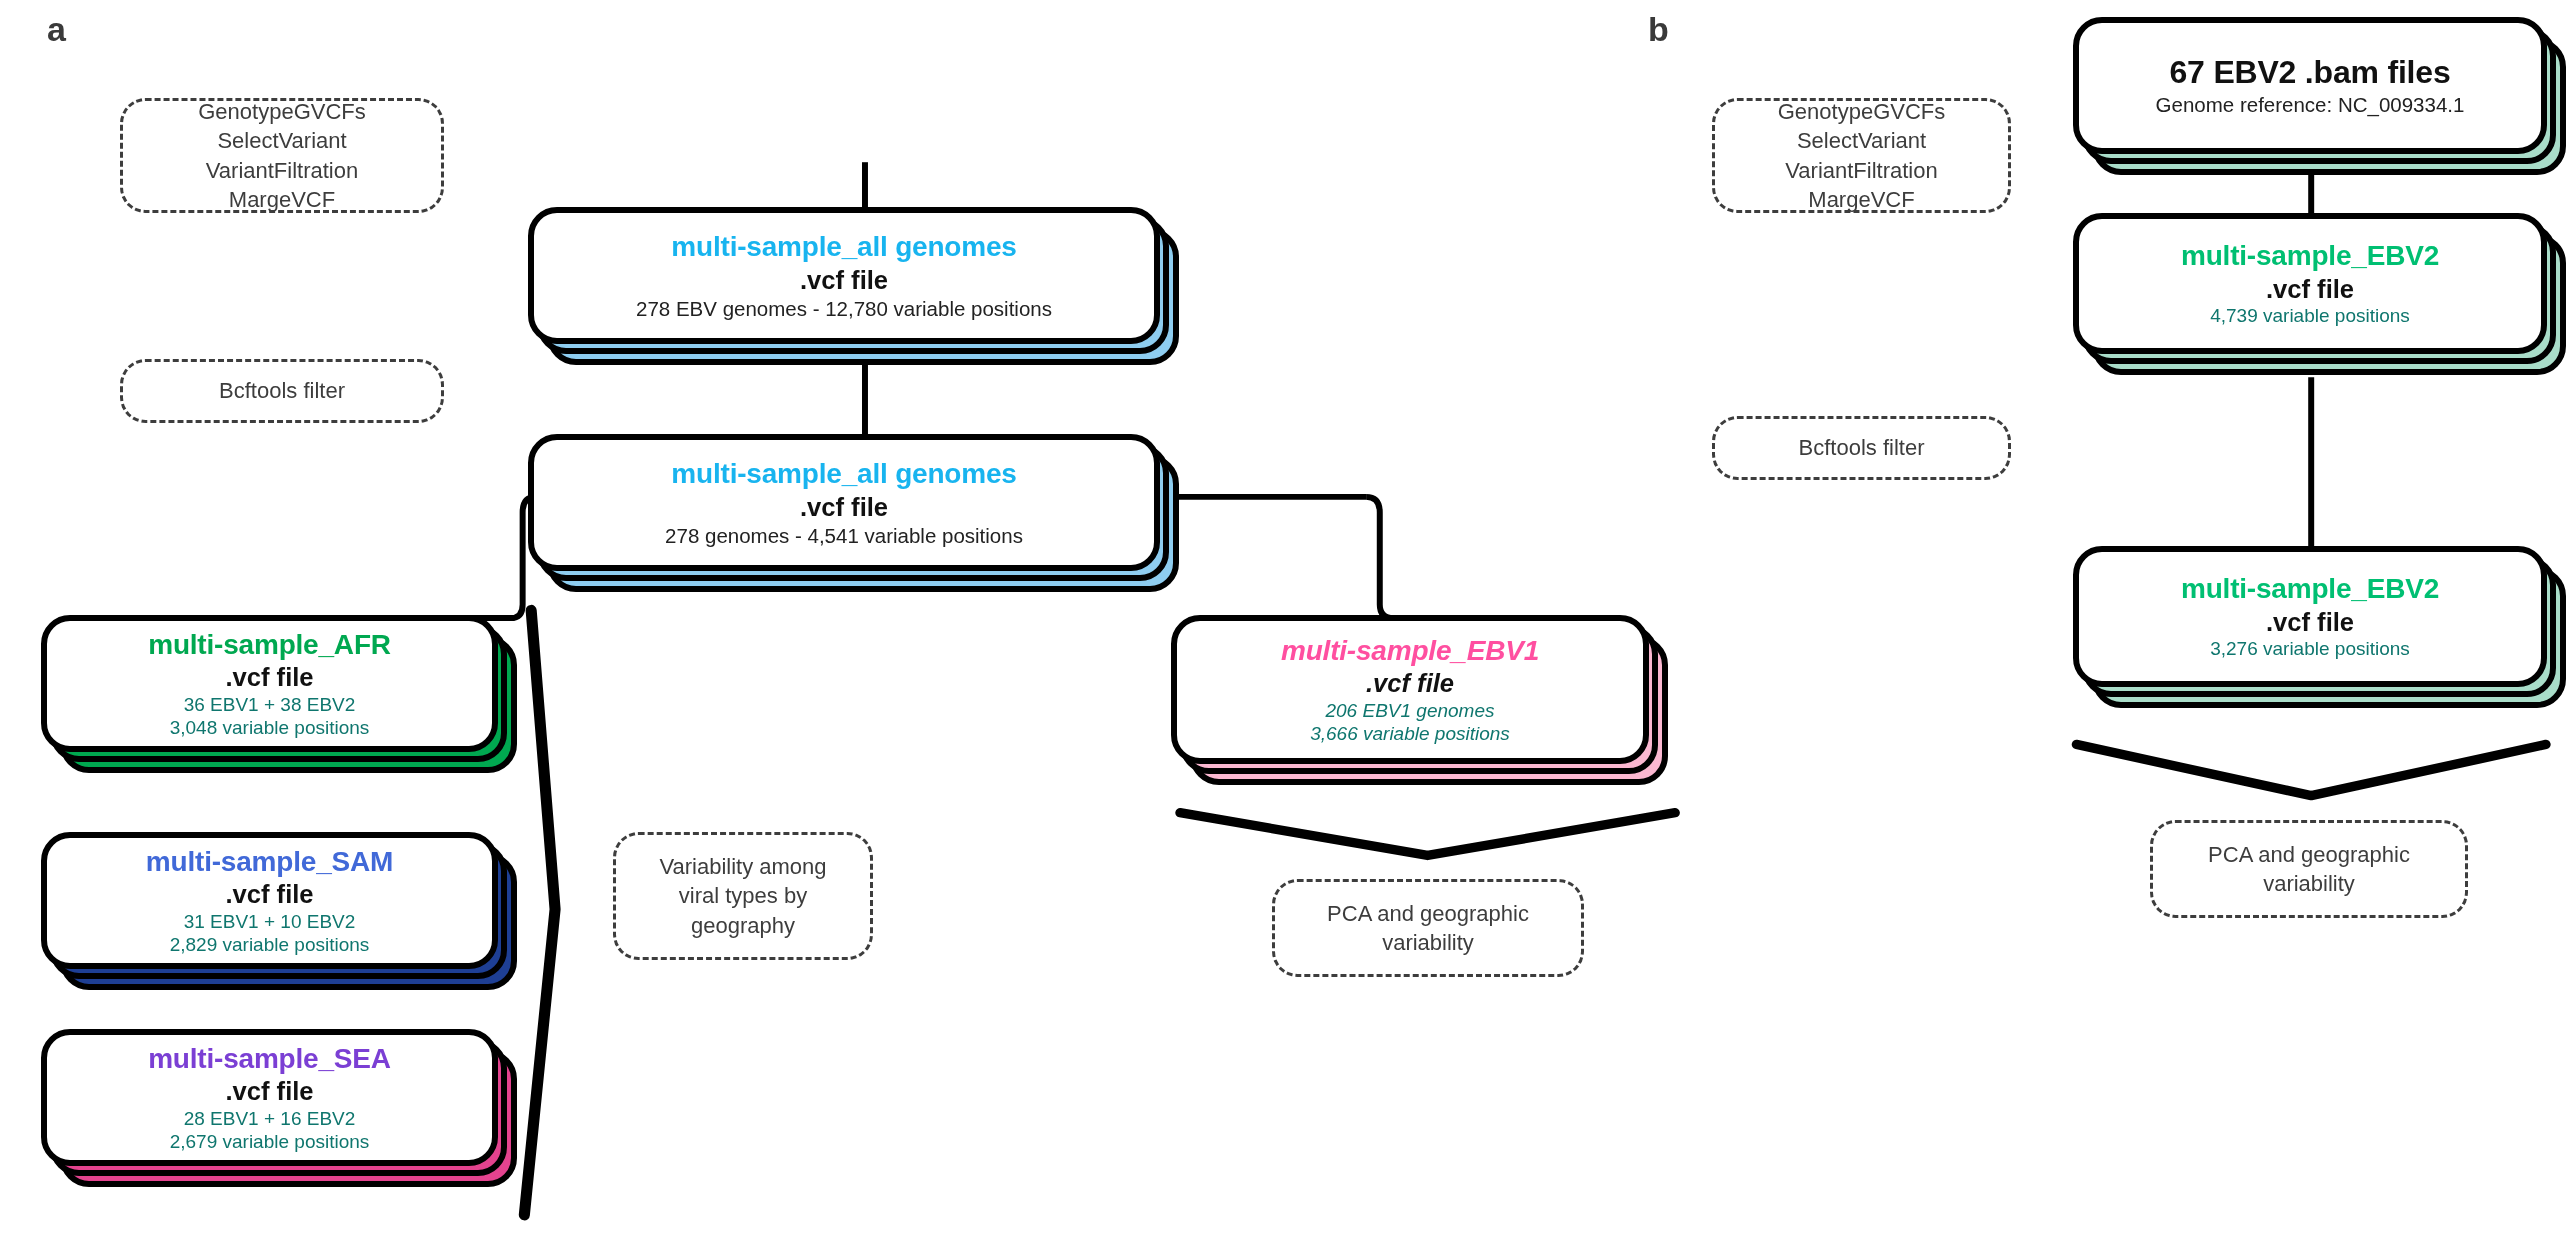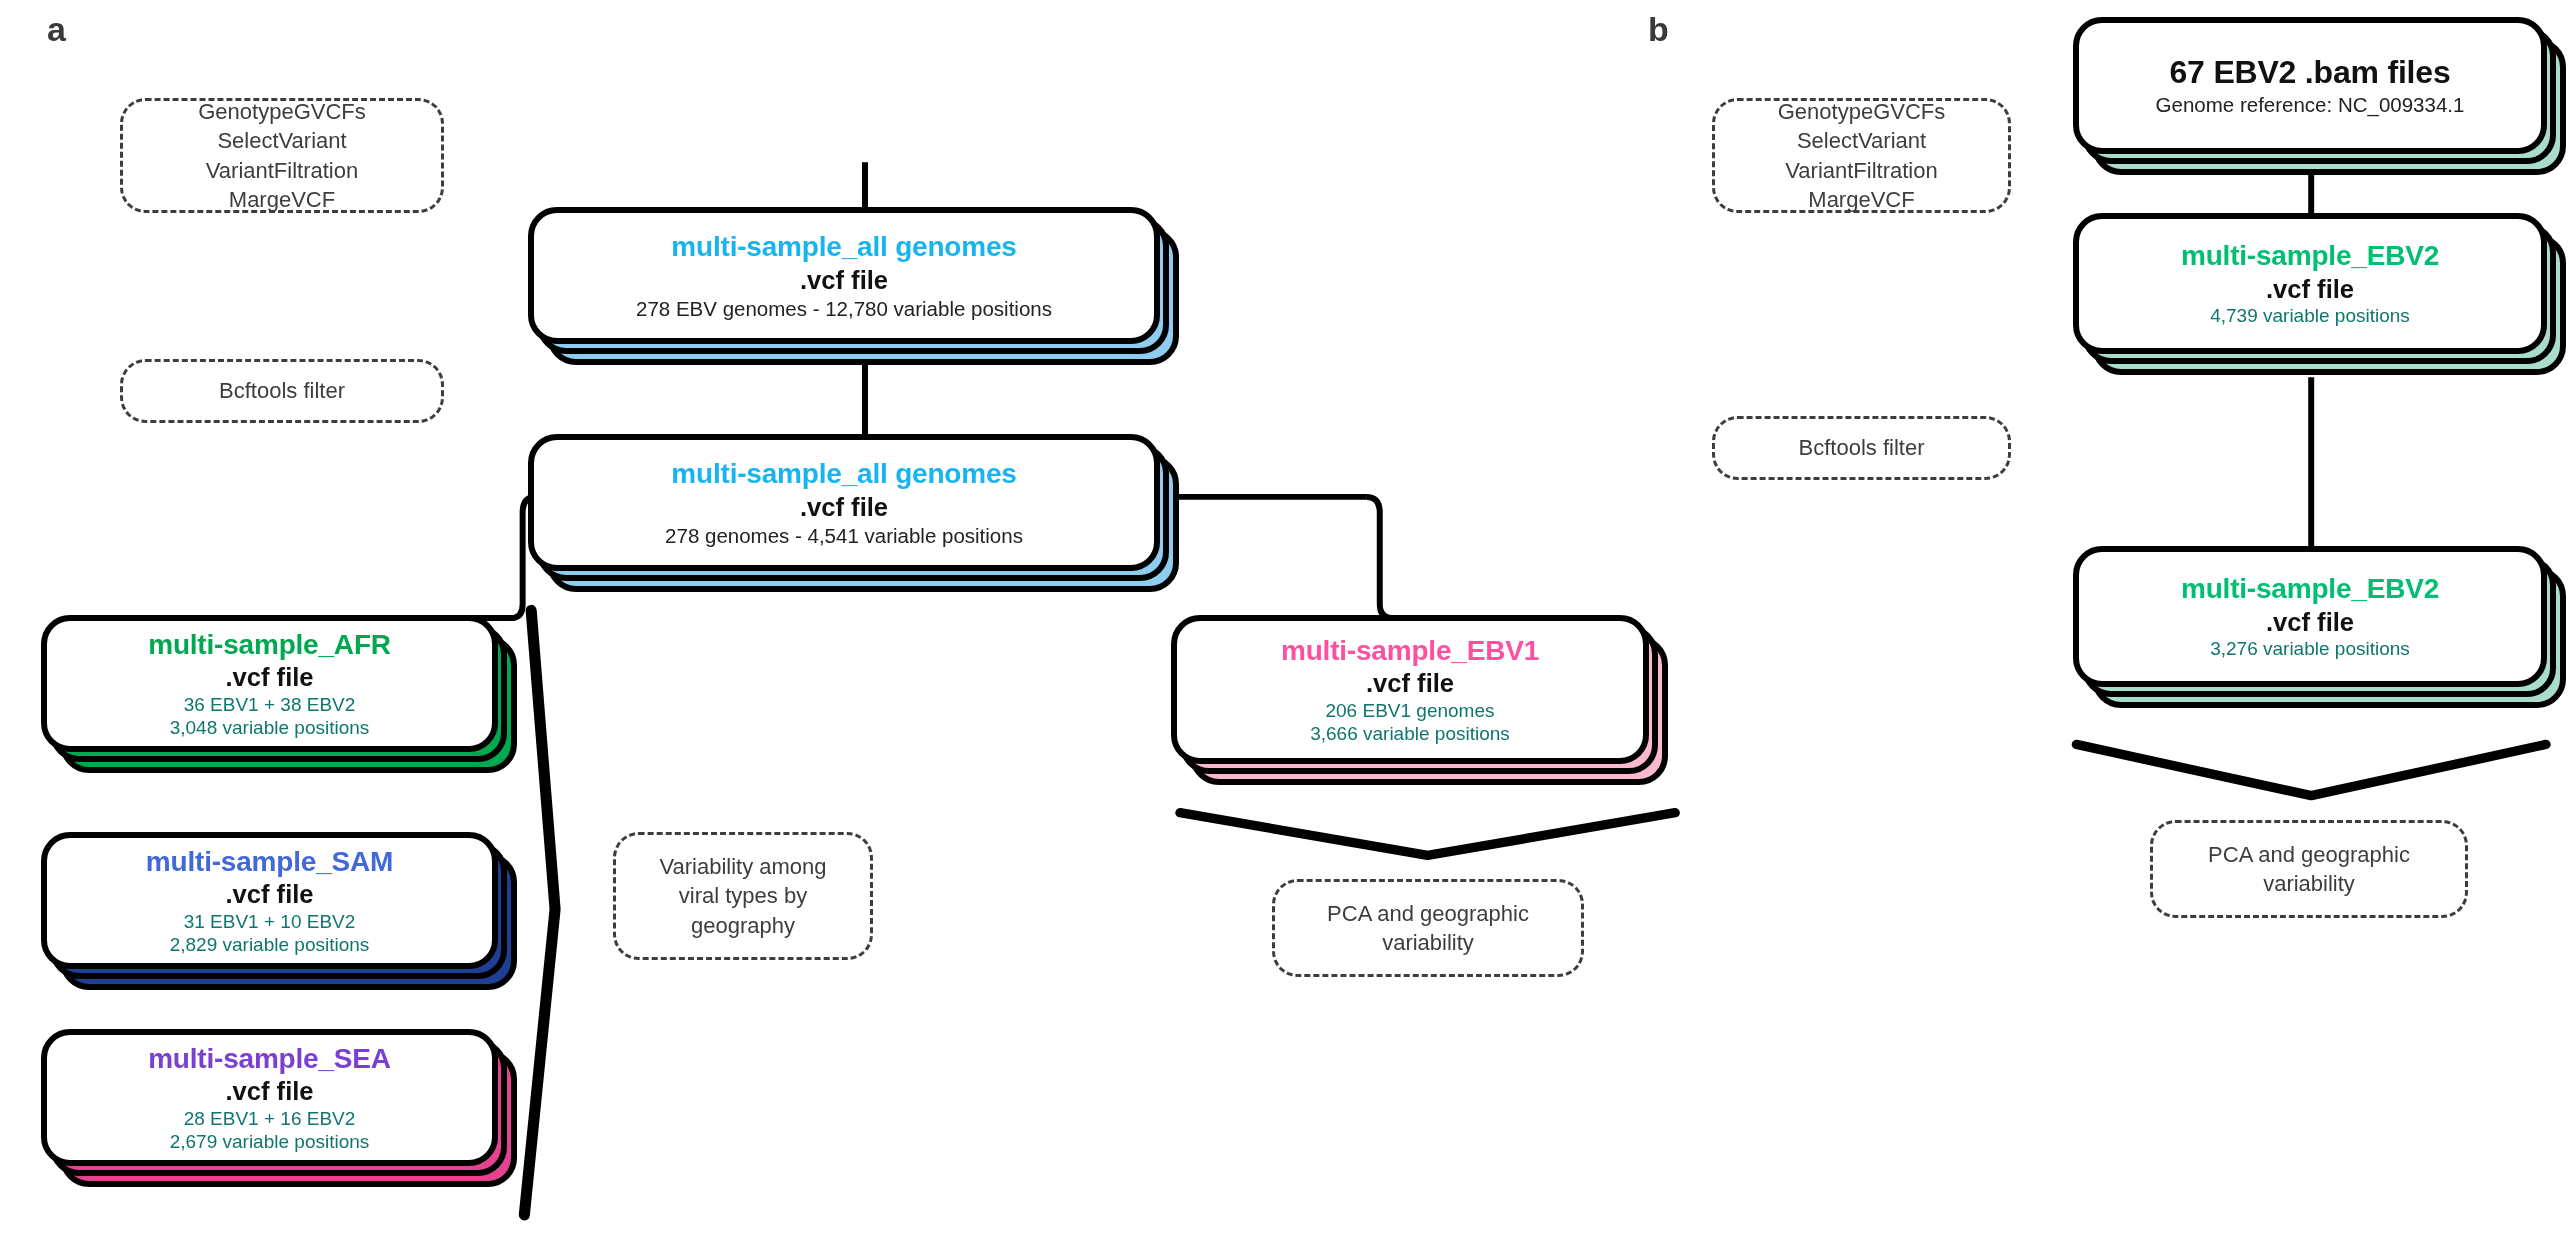--- a/index.html
+++ b/index.html
@@ -147,21 +147,21 @@
     <div class="face" style="width:457px;height:137px;padding-left:38px;">
       <div class="inner">
         <div class="t-title" style="color:#7b3fd4;">multi-sample_SEA</div>
         <div class="t-sub">.vcf file</div>
         <div class="t-xsmall">28 EBV1 + 16 EBV2</div>
         <div class="t-xsmall">2,679 variable positions</div>
       </div>
     </div>
   </div>
 
-  <div class="card" style="left:1171px;top:615px;width:478px;height:149px;">
+  <div class="card" style="left:1171px;top:615px;width:478px;height:149px;font-style:italic;">
     <div class="sh2" style="width:478px;height:149px;background:#fbb8d1;"></div>
     <div class="sh1" style="width:478px;height:149px;background:#fbb8d1;"></div>
     <div class="face" style="width:478px;height:149px;">
       <div class="inner">
         <div class="t-title" style="color:#ff4fa0;">multi-sample_EBV1</div>
         <div class="t-sub">.vcf file</div>
         <div class="t-xsmall">206 EBV1 genomes</div>
         <div class="t-xsmall">3,666 variable positions</div>
       </div>
     </div>

